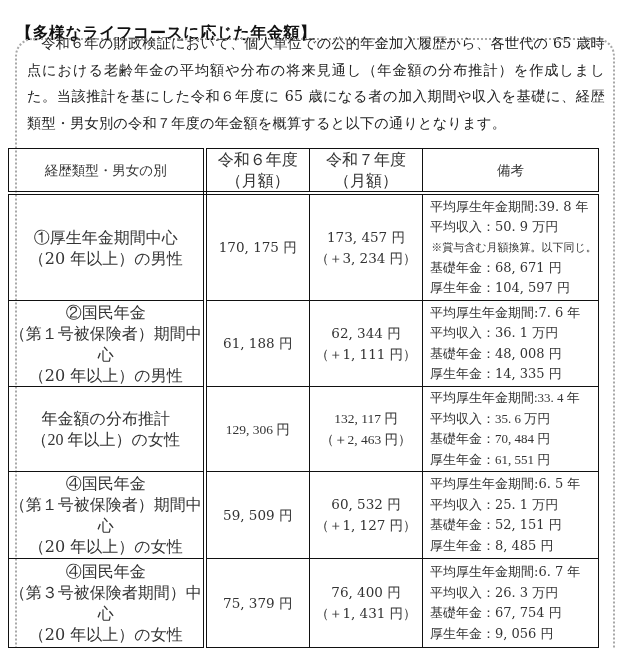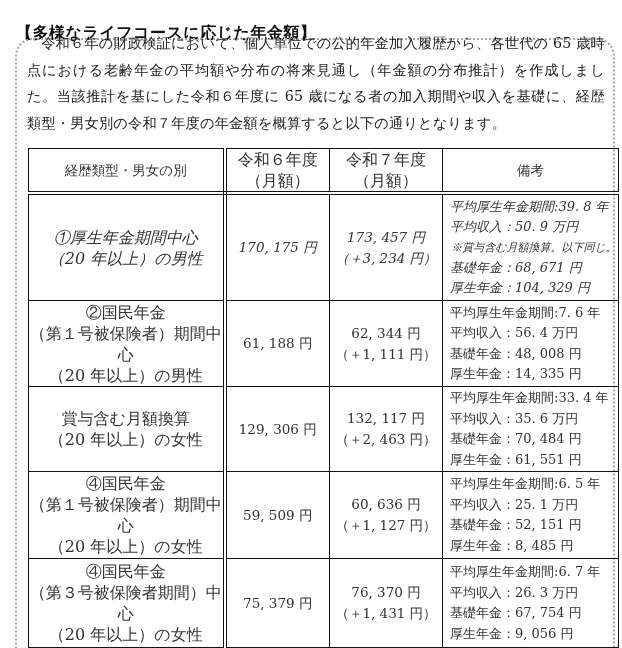--- a/index.html
+++ b/index.html
@@ -17,43 +17,43 @@
       position: absolute; left: 15px; top: 38px; width: 600px; height: 640px;
       border: 2px dotted #a8a8a8; border-radius: 18px 18px 0 0;
       border-bottom: none; box-sizing: border-box;
     }
     .intro {
       position: absolute; left: 27px; top: 30px; width: 578px;
       font-size: 14.2px; line-height: 26.5px; color: #222;
       text-align: justify; text-indent: 1em; letter-spacing: 0.2px;
     }
     table.pension {
-      position: absolute; left: 28px; top: 148px;
+      position: absolute; left: 8px; top: 148px;
       width: 590px; border-collapse: collapse; table-layout: fixed;
       font-size: 13px; color: #333;
     }
     table.pension td, table.pension th {
       border: 1.5px solid #111; font-weight: normal; text-align: center;
       vertical-align: middle; padding: 0;
     }
     table.pension th { height: 36px; line-height: 17px; font-size: 13.5px; }
     table.pension thead tr th { border-bottom: 4px double #111; }
     table.pension .c1 { border-right: 4px double #111; }
     .col1 { width: 196px; }
     .col2 { width: 105px; }
     .col3 { width: 113px; }
     .col4 { width: 176px; }
     .type-line { display: block; line-height: 21px; font-size: 16px; }
     .amt { display: block; line-height: 21px; font-size: 13.5px; }
     .notes { text-align: left !important; padding-left: 7px !important; }
     .note-line { display: block; line-height: 20.5px; font-size: 13px; white-space: nowrap; }
     .note-small { display: block; line-height: 20px; font-size: 11px; white-space: nowrap; text-align: center; }
-    tr.r1 td { height: 105px; font-style: italic; }
+    tr.r1 td { height: 105px; }
     tr.r2 td { height: 85px; }
-    tr.r3 td { height: 84px; }
+    tr.r3 td { height: 84px; font-family: Liberation Serif, serif; }
     tr.r4 td { height: 86px; }
     tr.r5 td { height: 88px; }
   </style>
 </head>
 <body>
 
 <div class="title">【多様なライフコースに応じた年金額】</div>
 <div class="box"></div>
 <div class="intro">令和６年の財政検証において、個人単位での公的年金加入履歴から、各世代の 65 歳時点における老齢年金の平均額や分布の将来見通し（年金額の分布推計）を作成しました。当該推計を基にした令和６年度に 65 歳になる者の加入期間や収入を基礎に、経歴類型・男女別の令和７年度の年金額を概算すると以下の通りとなります。</div>
 
@@ -89,46 +89,46 @@
         </td>
       <td>
         <span class="amt">173, 457 円</span>
         <span class="amt">（＋3, 234 円）</span>
       </td>
       <td class="notes">
         <span class="note-line">平均厚生年金期間:39. 8 年</span>
         <span class="note-line">平均収入：50. 9 万円</span>
         <span class="note-small">※賞与含む月額換算。以下同じ。</span>
         <span class="note-line">基礎年金：68, 671 円</span>
-        <span class="note-line">厚生年金：104, 329 円</span>
+        <span class="note-line">厚生年金：104, 597 円</span>
       </td>
     </tr>
     <tr class="r2">
       <td class="c1">
         <span class="type-line">②国民年金</span>
         <span class="type-line">（第１号被保険者）期間中心</span>
         <span class="type-line">（20 年以上）の男性</span>
       </td>
       <td>
           <span class="amt">61, 188 円</span>
         </td>
       <td>
         <span class="amt">62, 344 円</span>
         <span class="amt">（＋1, 111 円）</span>
       </td>
       <td class="notes">
         <span class="note-line">平均厚生年金期間:7. 6 年</span>
-        <span class="note-line">平均収入：56. 4 万円</span>
+        <span class="note-line">平均収入：36. 1 万円</span>
         <span class="note-line">基礎年金：48, 008 円</span>
         <span class="note-line">厚生年金：14, 335 円</span>
       </td>
     </tr>
     <tr class="r3">
       <td class="c1">
-        <span class="type-line">賞与含む月額換算</span>
+        <span class="type-line">年金額の分布推計</span>
         <span class="type-line">（20 年以上）の女性</span>
       </td>
       <td>
           <span class="amt">129, 306 円</span>
         </td>
       <td>
         <span class="amt">132, 117 円</span>
         <span class="amt">（＋2, 463 円）</span>
       </td>
       <td class="notes">
@@ -141,41 +141,41 @@
     <tr class="r4">
       <td class="c1">
         <span class="type-line">④国民年金</span>
         <span class="type-line">（第１号被保険者）期間中心</span>
         <span class="type-line">（20 年以上）の女性</span>
       </td>
       <td>
           <span class="amt">59, 509 円</span>
         </td>
       <td>
-        <span class="amt">60, 636 円</span>
+        <span class="amt">60, 532 円</span>
         <span class="amt">（＋1, 127 円）</span>
       </td>
       <td class="notes">
         <span class="note-line">平均厚生年金期間:6. 5 年</span>
         <span class="note-line">平均収入：25. 1 万円</span>
         <span class="note-line">基礎年金：52, 151 円</span>
         <span class="note-line">厚生年金：8, 485 円</span>
       </td>
     </tr>
     <tr class="r5">
       <td class="c1">
         <span class="type-line">④国民年金</span>
         <span class="type-line">（第３号被保険者期間）中心</span>
         <span class="type-line">（20 年以上）の女性</span>
       </td>
       <td>
           <span class="amt">75, 379 円</span>
         </td>
       <td>
-        <span class="amt">76, 370 円</span>
+        <span class="amt">76, 400 円</span>
         <span class="amt">（＋1, 431 円）</span>
       </td>
       <td class="notes">
         <span class="note-line">平均厚生年金期間:6. 7 年</span>
         <span class="note-line">平均収入：26. 3 万円</span>
         <span class="note-line">基礎年金：67, 754 円</span>
         <span class="note-line">厚生年金：9, 056 円</span>
       </td>
     </tr>
   </tbody>

